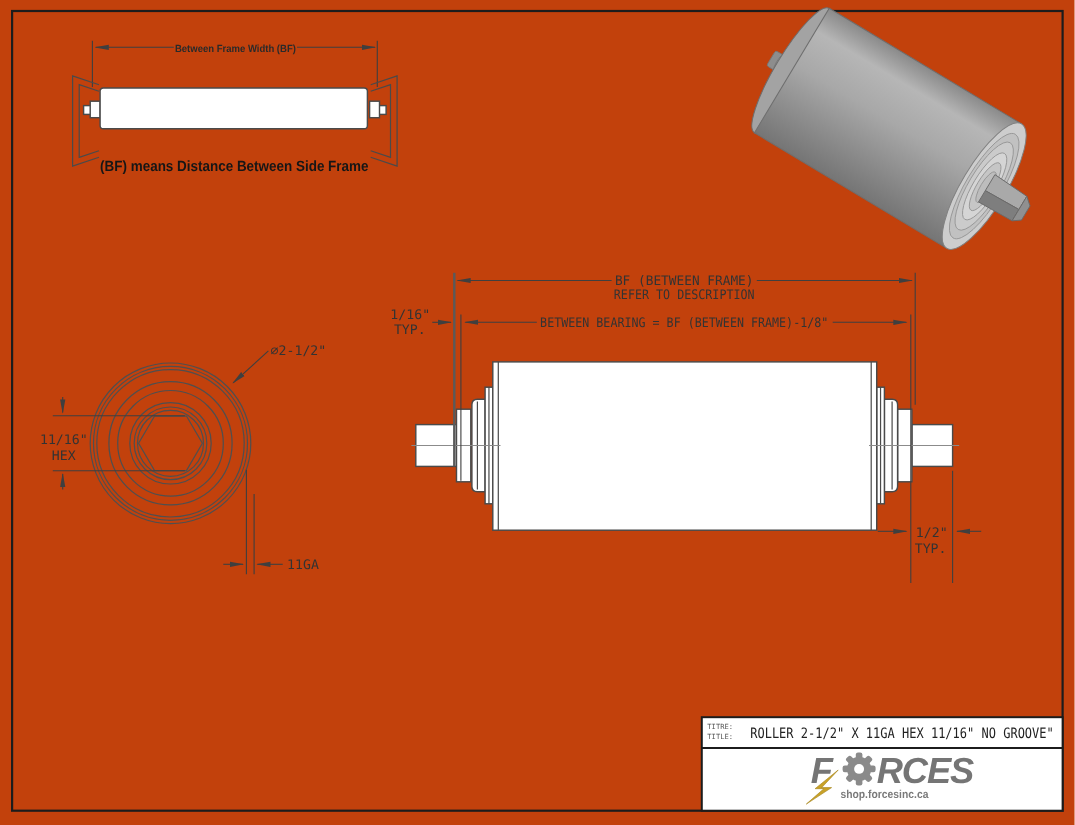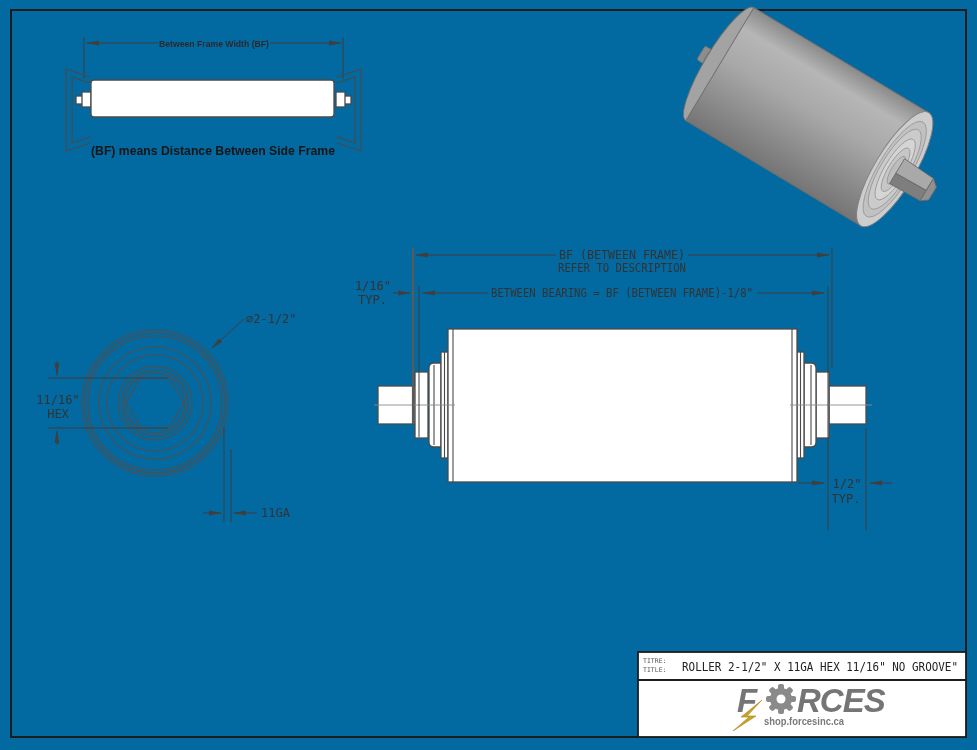--- a/index.html
+++ b/index.html
@@ -1,16 +1,16 @@
 <!DOCTYPE html>
 <html><head>
 <meta charset="utf-8">
 <style>
   html,body{margin:0;padding:0;background:#fff;}
-  #sheet{position:relative;width:977px;height:750px;background:#0369a1;overflow:hidden;}
+  #sheet{position:relative;width:977px;height:750px;background:#c2410c;overflow:hidden;}
   svg{position:absolute;top:0;left:0;}
   text{user-select:none;}
   .cad{font-family:"DejaVu Sans Mono",monospace;fill:#333;font-size:12px;}
   .cad-big{font-family:"DejaVu Sans Mono",monospace;fill:#222;font-size:13px;}
   .cad-tiny{font-family:"DejaVu Sans Mono",monospace;fill:#555;font-size:6.5px;}
   .raster-sm{font-family:"Liberation Sans",sans-serif;font-weight:bold;fill:#2a2a2a;font-size:9.5px;}
   .raster-big{font-family:"Liberation Sans",sans-serif;font-weight:bold;fill:#161616;font-size:13.5px;}
   .logo-text{font-family:"Liberation Sans",sans-serif;font-weight:800;font-style:italic;fill:#757575;font-size:33px;letter-spacing:-1px;}
   .logo-url{font-family:"Liberation Sans",sans-serif;font-weight:bold;fill:#7a7a7a;font-size:10.5px;}
   .ln{stroke:#4a4a4a;stroke-width:1.3;fill:#fff;}

